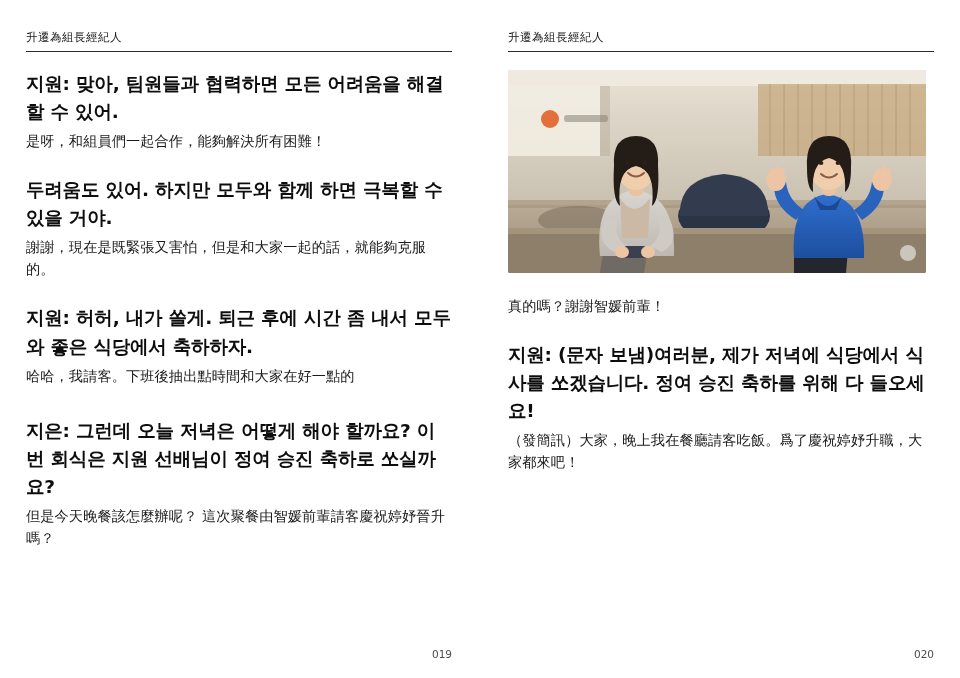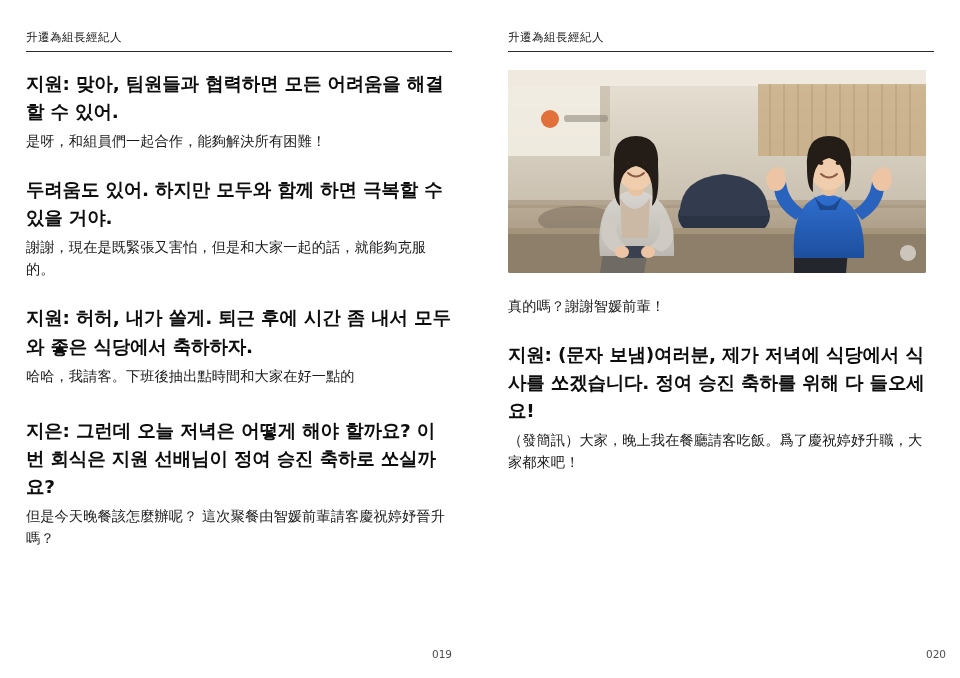--- a/index.html
+++ b/index.html
@@ -69,21 +69,21 @@
 
   .folio {
     position: absolute;
     bottom: 18px;
     font-size: 10.5px;
     color: #4d4d4d;
     font-family: "DejaVu Sans", "Liberation Sans", sans-serif;
     margin-left: 48px;
   }
   .folio-left { right: 28px; }
-  .folio-right { right: 14px; }
+  .folio-right { right: 26px; }
 
   
   .figure {
     width: 418px;
     height: 203px;
     margin: 4px 0 22px 0;
     border-radius: 2px;
     overflow: hidden;
     position: relative;
     background: #d9d3c9;

